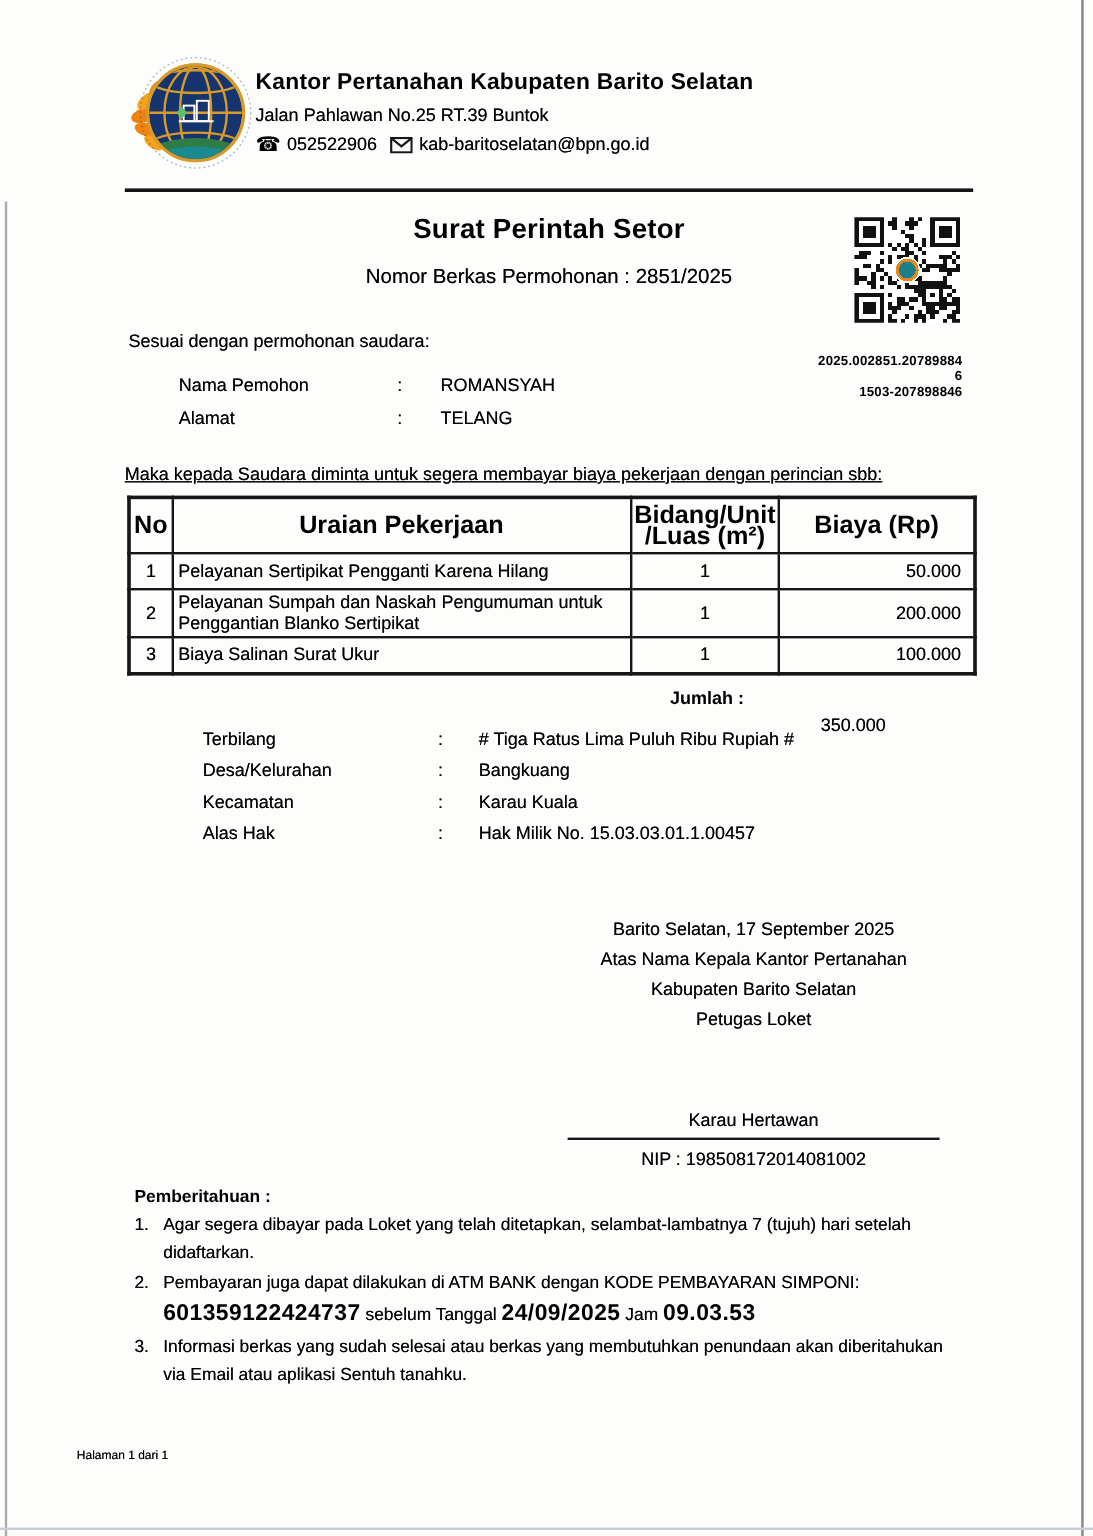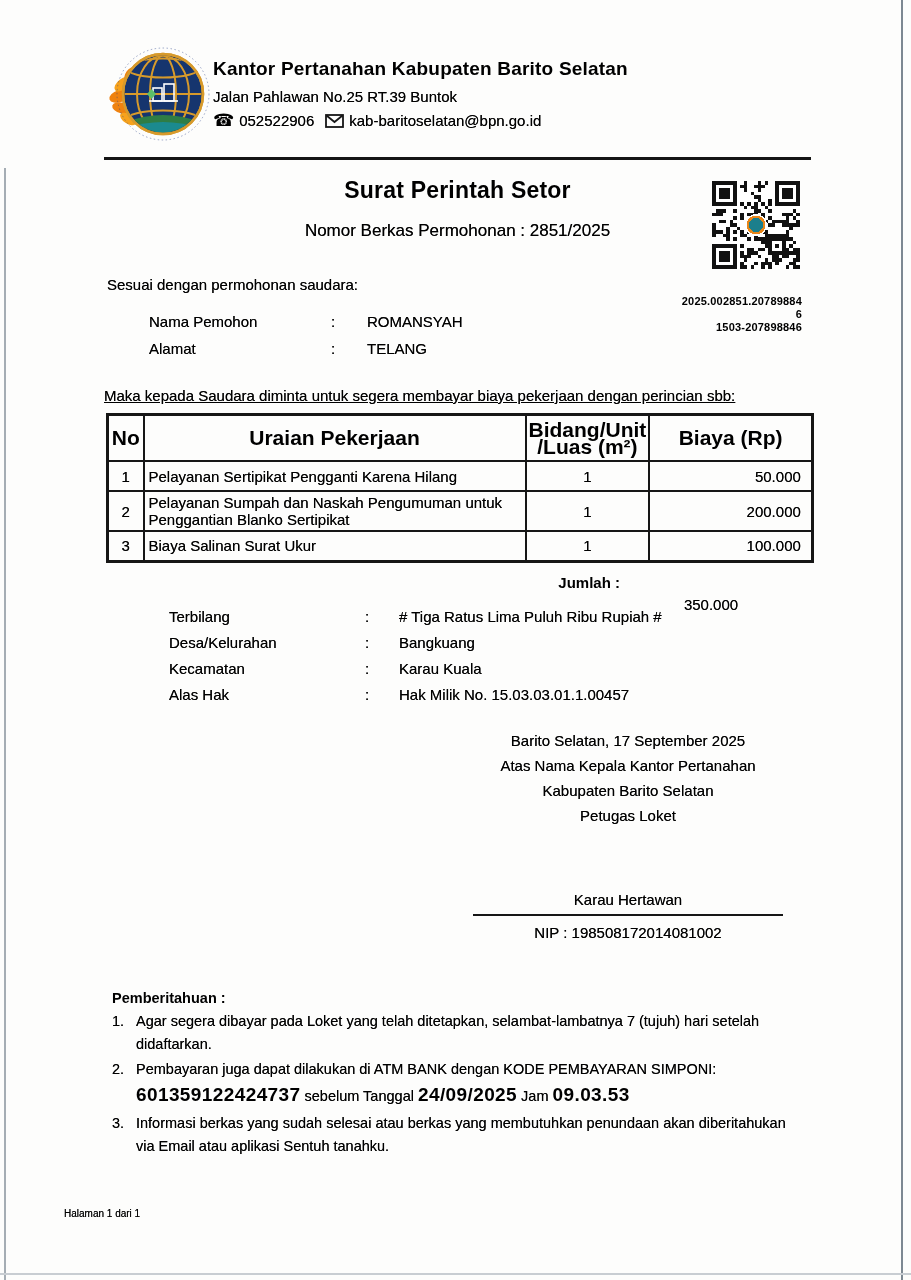--- a/index.html
+++ b/index.html
@@ -45,21 +45,21 @@
   .cost td.no{text-align:center;}
   .cost td.bidang{text-align:center;}
   .cost td.biaya{text-align:right;padding-right:10px;}
   .hdr2{display:block;line-height:17px;}
   .jumlah-label{position:absolute;left:450px;top:574px;width:170px;text-align:right;font-size:15px;font-weight:bold;}
   .jumlah-value{position:absolute;left:631px;top:596px;width:160px;text-align:center;font-size:15px;}
   
   .details{position:absolute;left:129px;top:608px;width:620px;margin-left:40px;}
   .details .kv{grid-template-columns:196px 34px 1fr;height:26px;}
   
-  .sig{position:absolute;left:458px;top:728px;width:340px;text-align:center;font-size:15px;}
+  .sig{position:absolute;left:458px;top:762px;width:340px;text-align:center;font-size:15px;}
   .sig div{line-height:25px;}
   .sig-name{margin:59px auto 0;width:310px;padding-bottom:2px;border-bottom:2px solid #161616;}
   .sig-nip{margin-top:4px;}
   
   .notice{position:absolute;left:112px;top:990px;width:706px;font-size:14.5px;}
   .notice-heading{font-weight:bold;}
   .nlist{margin-top:4px;}
   .nitem{display:grid;grid-template-columns:24px 668px;line-height:23px;margin-top:2px;}
   .ncode{font-size:19px;font-weight:bold;letter-spacing:.4px;}
   .ncode-line{line-height:27px;}

